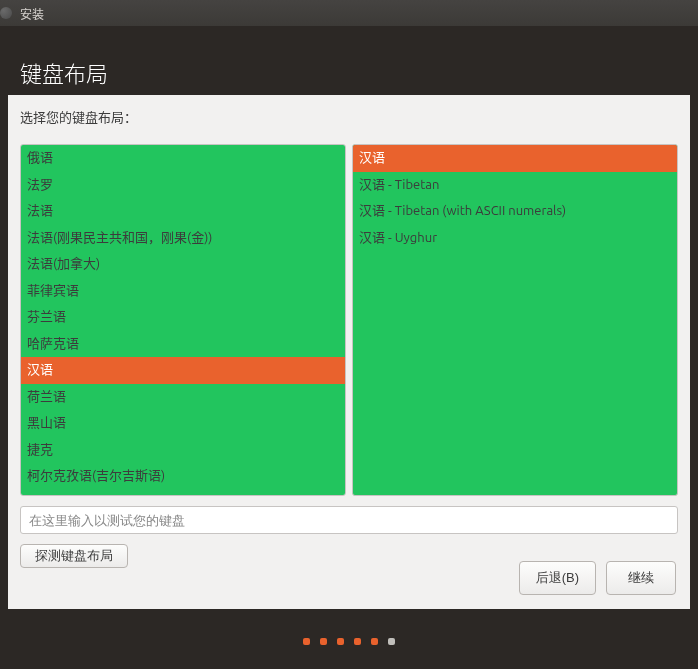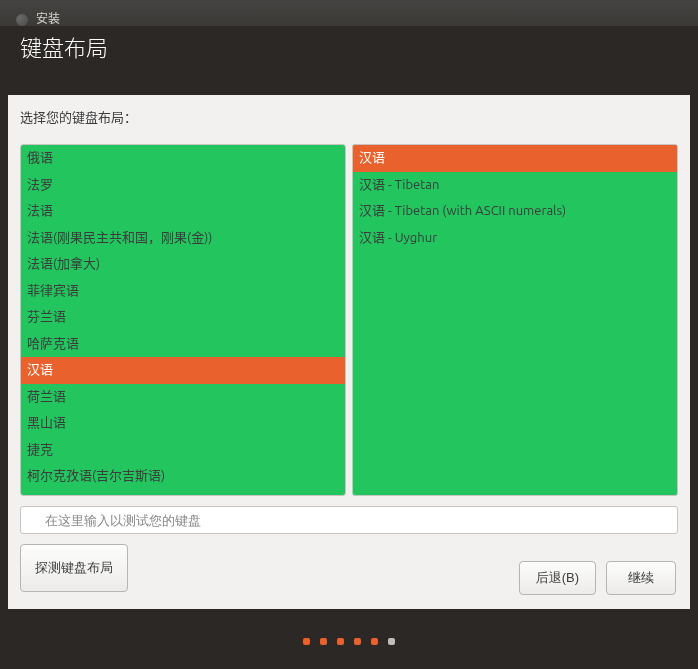--- a/index.html
+++ b/index.html
@@ -9,38 +9,39 @@
       background: #2c2825;
       font-family: "Ubuntu", "Noto Sans CJK SC", "Microsoft YaHei", sans-serif;
       font-size: 13px;
       color: #3c3c3c;
       overflow: hidden;
     }
     .titlebar {
       height: 26px;
       background: linear-gradient(to bottom, #454341, #3c3a37);
       display: flex;
-      align-items: flex-end;
-      padding: 0 16px;
+      align-items: center;
+      padding: 0 0;
       color: #d7d3cf;
       font-size: 12px;
     }
     .titlebar .close-btn {
       width: 12px;
       height: 12px;
       border-radius: 50%;
       background: radial-gradient(circle at 30% 30%, #6a6a6a, #4a4a4a);
       margin-right: 8px;
     }
     .header {
-      padding: 4px 20px 22px 20px;
+      padding: 12px 20px 22px 20px;
       color: #ffffff;
       font-size: 22px;
       font-weight: 300;
       background: #2c2825;
+      margin-top: 18px;
     }
     .content {
       position: absolute;
       top: 95px;
       left: 8px;
       right: 8px;
       bottom: 60px;
       background: #f2f1f0;
       padding: 12px 12px 12px 12px;
       display: flex;
@@ -75,35 +76,35 @@
     .list-item.selected {
       background: #e9622d;
       color: #ffffff;
     }
     .test-input {
       margin-top: 10px;
       width: 100%;
       height: 28px;
       border: 1px solid #c7c4c2;
       border-radius: 3px;
-      padding: 0 24px;
+      padding: 0 8px;
       font-size: 13px;
       color: #3c3c3c;
       background: #ffffff;
     }
     .test-input::placeholder { color: #888; }
     .detect-row {
       margin-top: 10px;
     }
     .btn {
       display: inline-block;
       background: linear-gradient(to bottom, #fdfdfc, #ecebea);
       border: 1px solid #b8b4b0;
       border-radius: 4px;
-      padding: 14px 14px;
+      padding: 2px 14px;
       font-size: 13px;
       color: #3c3c3c;
       cursor: pointer;
     }
     .footer-buttons {
       position: absolute;
       right: 14px;
       bottom: 14px;
       display: flex;
       gap: 10px;

